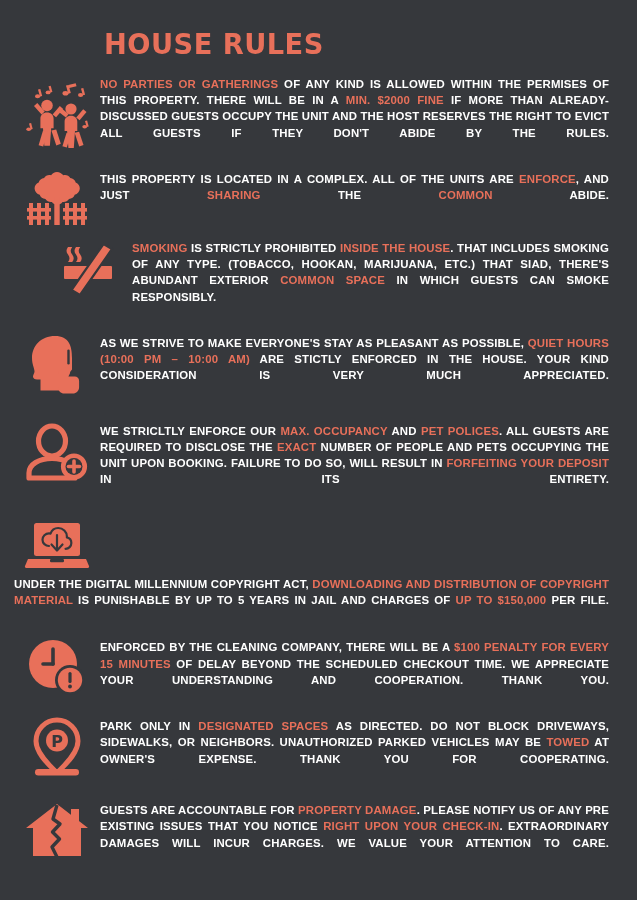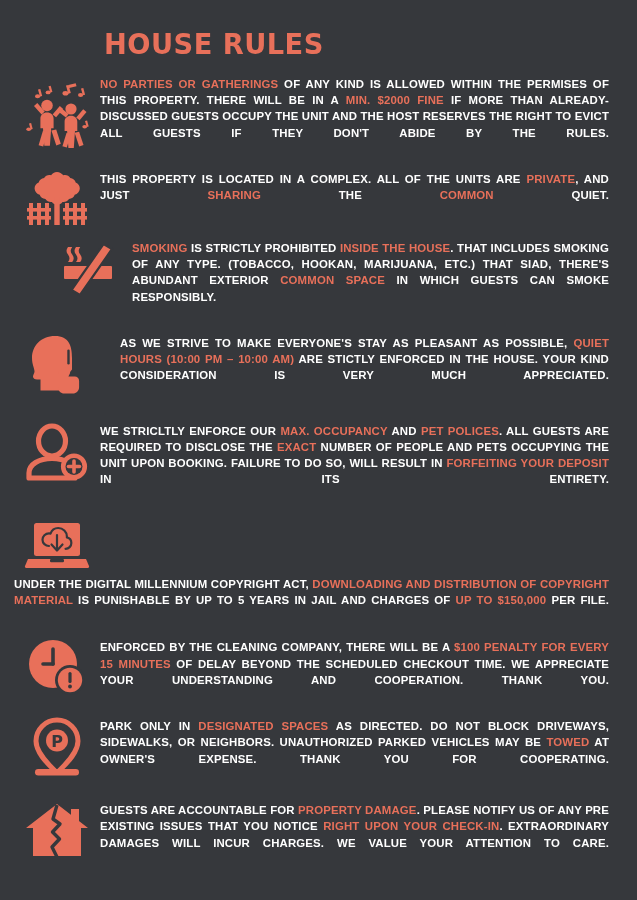--- a/index.html
+++ b/index.html
@@ -55,21 +55,21 @@
     font-family:"Liberation Sans", sans-serif;
     font-weight:bold;
   }
   .text-cell .hl { color:#e8705a; }
   .text-cell p { text-align:justify; }
   .text-cell p:after { content:""; display:inline-block; width:100%; }
   
   .rule-0 { margin-top:0px;align-items:center; }
   .rule-1 { margin-top:9px; }
   .rule-2 { margin-top:8px;padding-left:46px; }
-  .rule-3 { margin-top:10px;gap:20px; }
+  .rule-3 { margin-top:10px; }
   .rule-4 { margin-top:20px; }
   .rule-5 { margin-top:10px;flex-direction:column; }
   .rule-6 { margin-top:12px; }
   .rule-7 { margin-top:10px; }
   .rule-8 { margin-top:16px; }
 </style>
 </head>
 <body>
 
 <div class="poster">
@@ -135,21 +135,21 @@
 
             <rect x="43" y="33" width="4" height="22"></rect>
             <rect x="51" y="33" width="4" height="22"></rect>
             <rect x="59" y="33" width="4" height="22"></rect>
             <rect x="41" y="38" width="24" height="3.6"></rect>
             <rect x="41" y="46" width="24" height="3.6"></rect>
           </g>
         </svg>
       </div>
       <div class="text-cell">
-          <p><span>THIS PROPERTY IS LOCATED IN A COMPLEX. ALL OF THE UNITS ARE </span><span class="hl">PRIVATE</span><span>, AND JUST </span><span class="hl">SHARING</span><span> THE </span><span class="hl">COMMON</span><span> QUIET.</span></p>
+          <p><span>THIS PROPERTY IS LOCATED IN A COMPLEX. ALL OF THE UNITS ARE </span><span class="hl">ENFORCE</span><span>, AND JUST </span><span class="hl">SHARING</span><span> THE </span><span class="hl">COMMON</span><span> ABIDE.</span></p>
         </div>
     </div>
 
     <div class="rule rule-2">
       <div class="icon-cell">
         <svg width="68" height="58" viewBox="0 0 68 58">
           <g fill="#e8705a">
             <rect x="9" y="27" width="48" height="13" rx="1"></rect>
             <path d="M13 8c-2 2.5-2 5 0 7.5s2 5 0 7.5h4.2c2-2.5 2-5 0-7.5s-2-5 0-7.5z"></path>
             <path d="M21 8c-2 2.5-2 5 0 7.5s2 5 0 7.5h4.2c2-2.5 2-5 0-7.5s-2-5 0-7.5z"></path>

